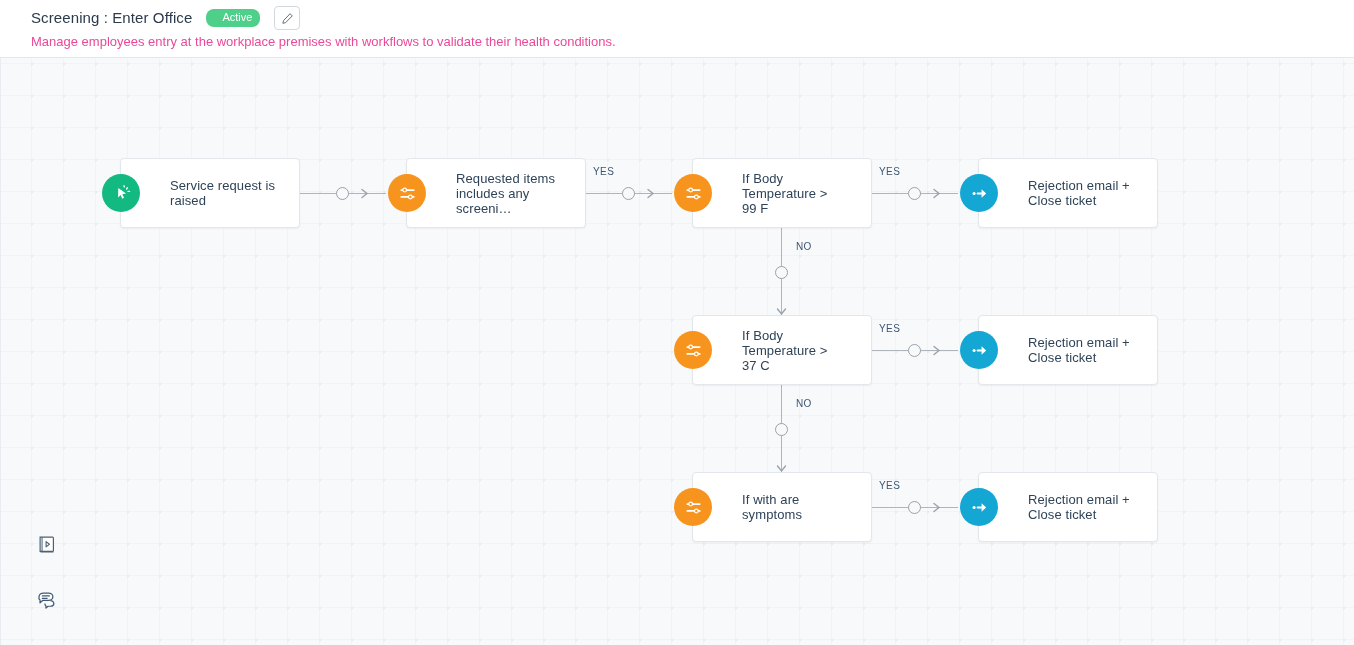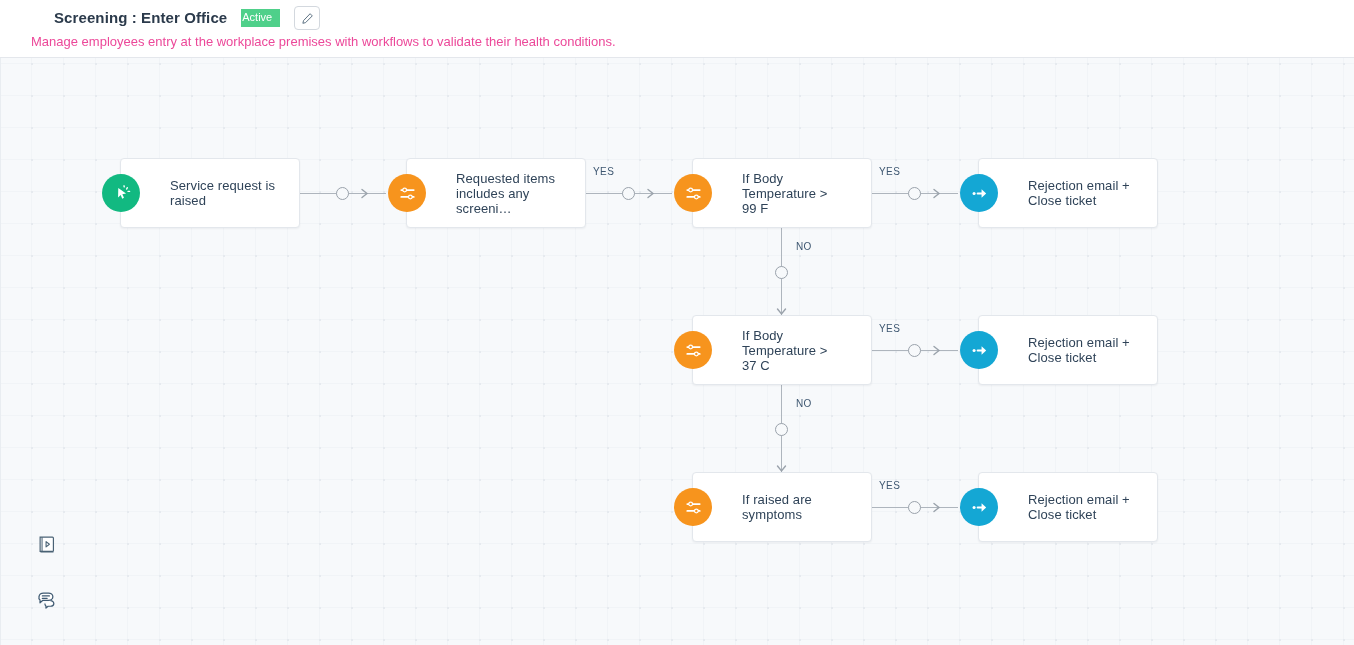--- a/index.html
+++ b/index.html
@@ -24,35 +24,34 @@
   .header-title-row {
     position: absolute;
     left: 31px; top: 6px;
     display: flex;
     align-items: center;
     gap: 14px;
     height: 24px;
   }
   .page-title {
     font-size: 15px;
-    font-weight: bold;
+    font-weight: normal;
     color: #2b3a4b;
     letter-spacing: 0.1px;
     white-space: nowrap;
     line-height: 20px;
-    margin-left: 23px;
   }
   .status-badge {
     display: inline-block;
     background: #4fd08a;
     color: #ffffff;
     font-size: 11px;
     line-height: 15px;
-    padding: 1px 8px 2px 1px;
-    border-radius: 0;
+    padding: 1px 8px 2px 16px;
+    border-radius: 8px;
     white-space: nowrap;
   }
   .edit-btn {
     width: 26px; height: 24px;
     border: 1px solid #d3d8de;
     border-radius: 4px;
     background: #ffffff;
     display: flex;
     align-items: center;
     justify-content: center;
@@ -357,21 +356,21 @@
     <div class="node-icon icon-cond">
       <svg width="19" height="19" viewBox="0 0 20 20" fill="#ffffff">
         <rect x="2.5" y="5.4" width="15" height="2.0" rx="1.0"></rect>
         <rect x="2.5" y="12.6" width="15" height="2.0" rx="1.0"></rect>
         <circle cx="7.0" cy="6.4" r="2.6" fill="#ffffff"></circle>
         <circle cx="7.0" cy="6.4" r="1.3" fill="#f7941d"></circle>
         <circle cx="13.0" cy="13.6" r="2.6" fill="#ffffff"></circle>
         <circle cx="13.0" cy="13.6" r="1.3" fill="#f7941d"></circle>
       </svg>
     </div>
-    <div class="node-label">If raised are symptoms</div>
+    <div class="node-label">If with are symptoms</div>
   </div>
 
   <div class="node" style="left:978px; top:414px; width:180px; height:70px;">
     <div class="node-icon icon-action">
       <svg width="19" height="19" viewBox="0 0 20 20" fill="#ffffff">
         <circle cx="4.3" cy="10" r="1.6"></circle>
         <rect x="7.0" y="9.0" width="6.6" height="2.0" rx="1.0"></rect>
         <path d="M12.2 5.6 L17.0 10 L12.2 14.4 Z"></path>
       </svg>
     </div>

